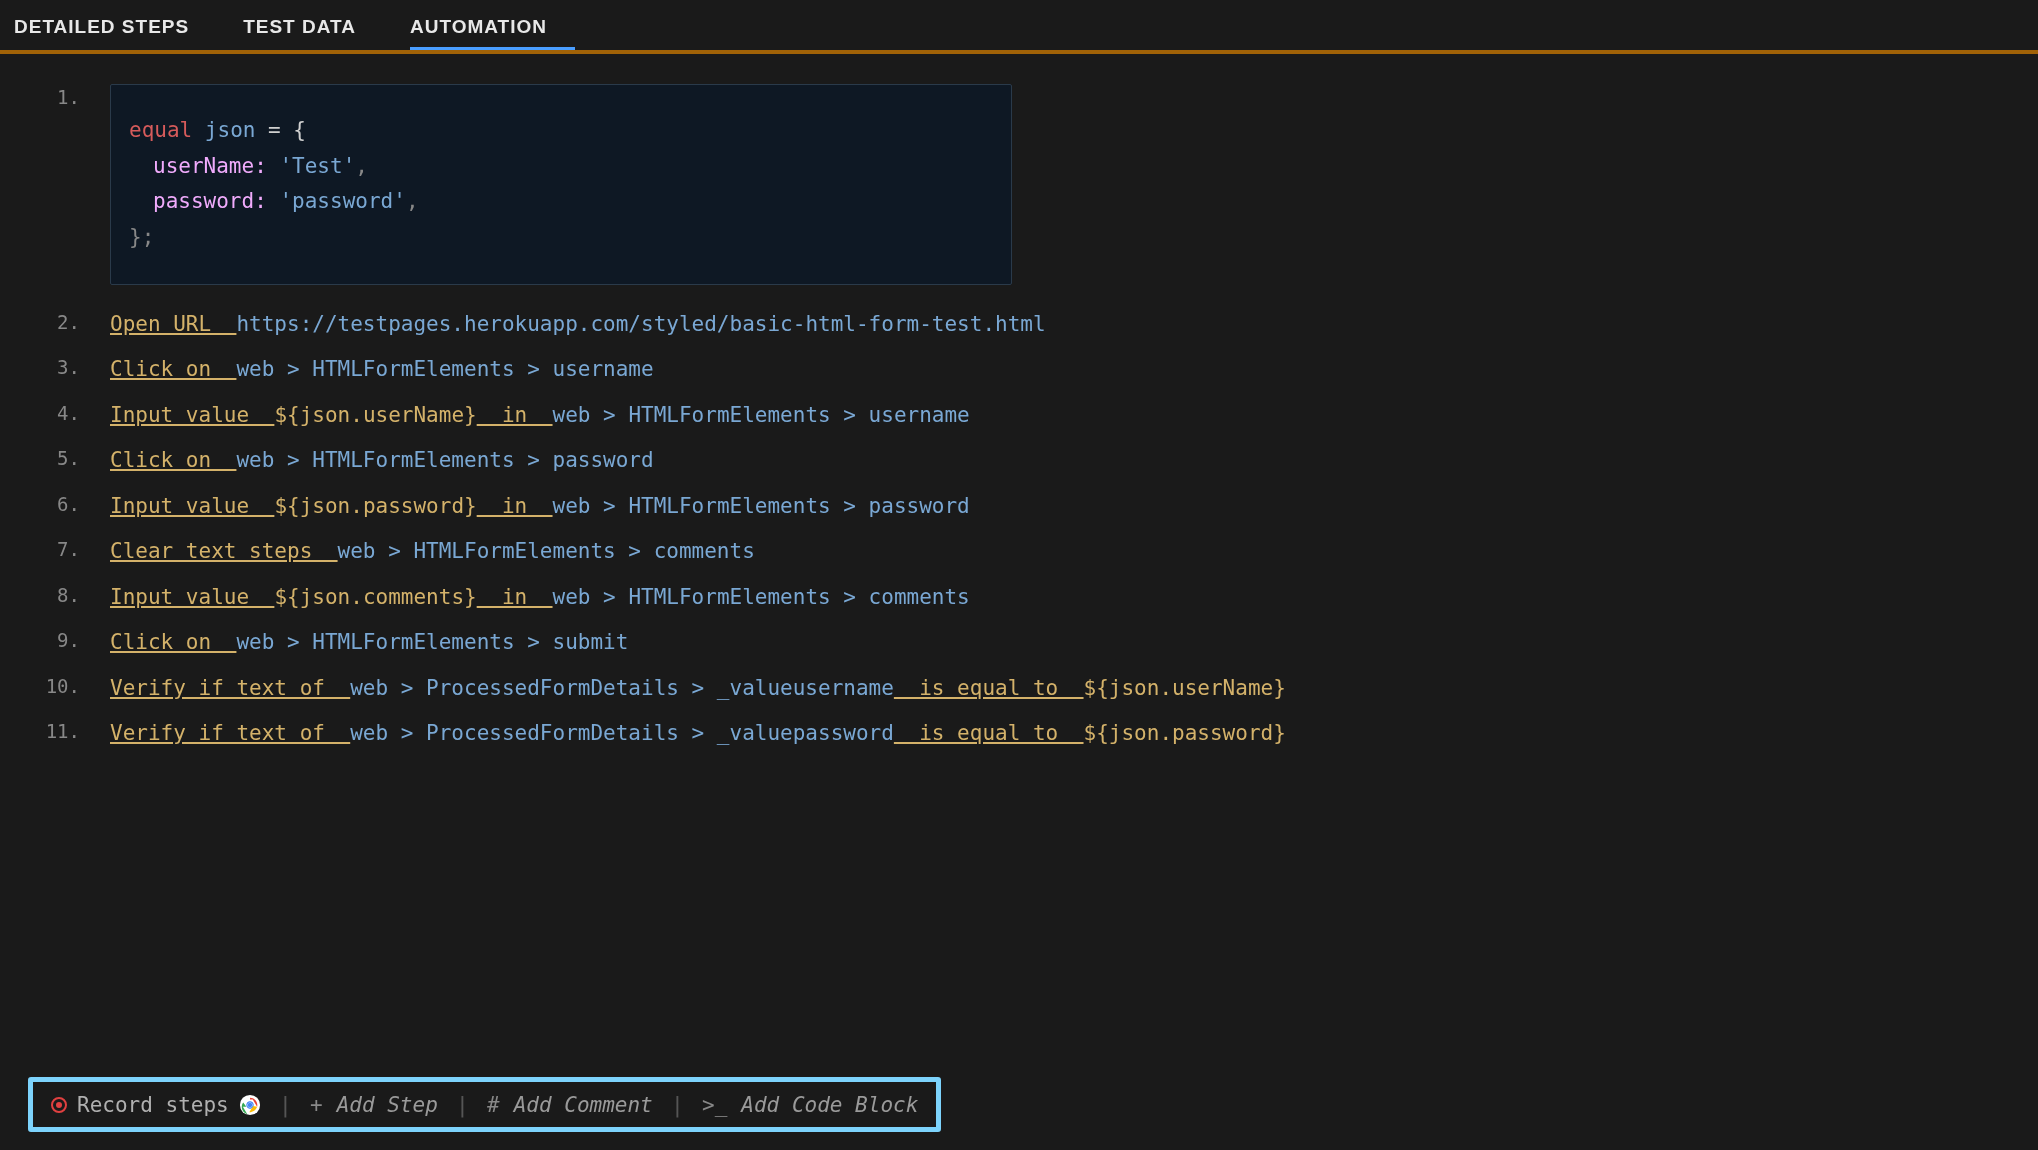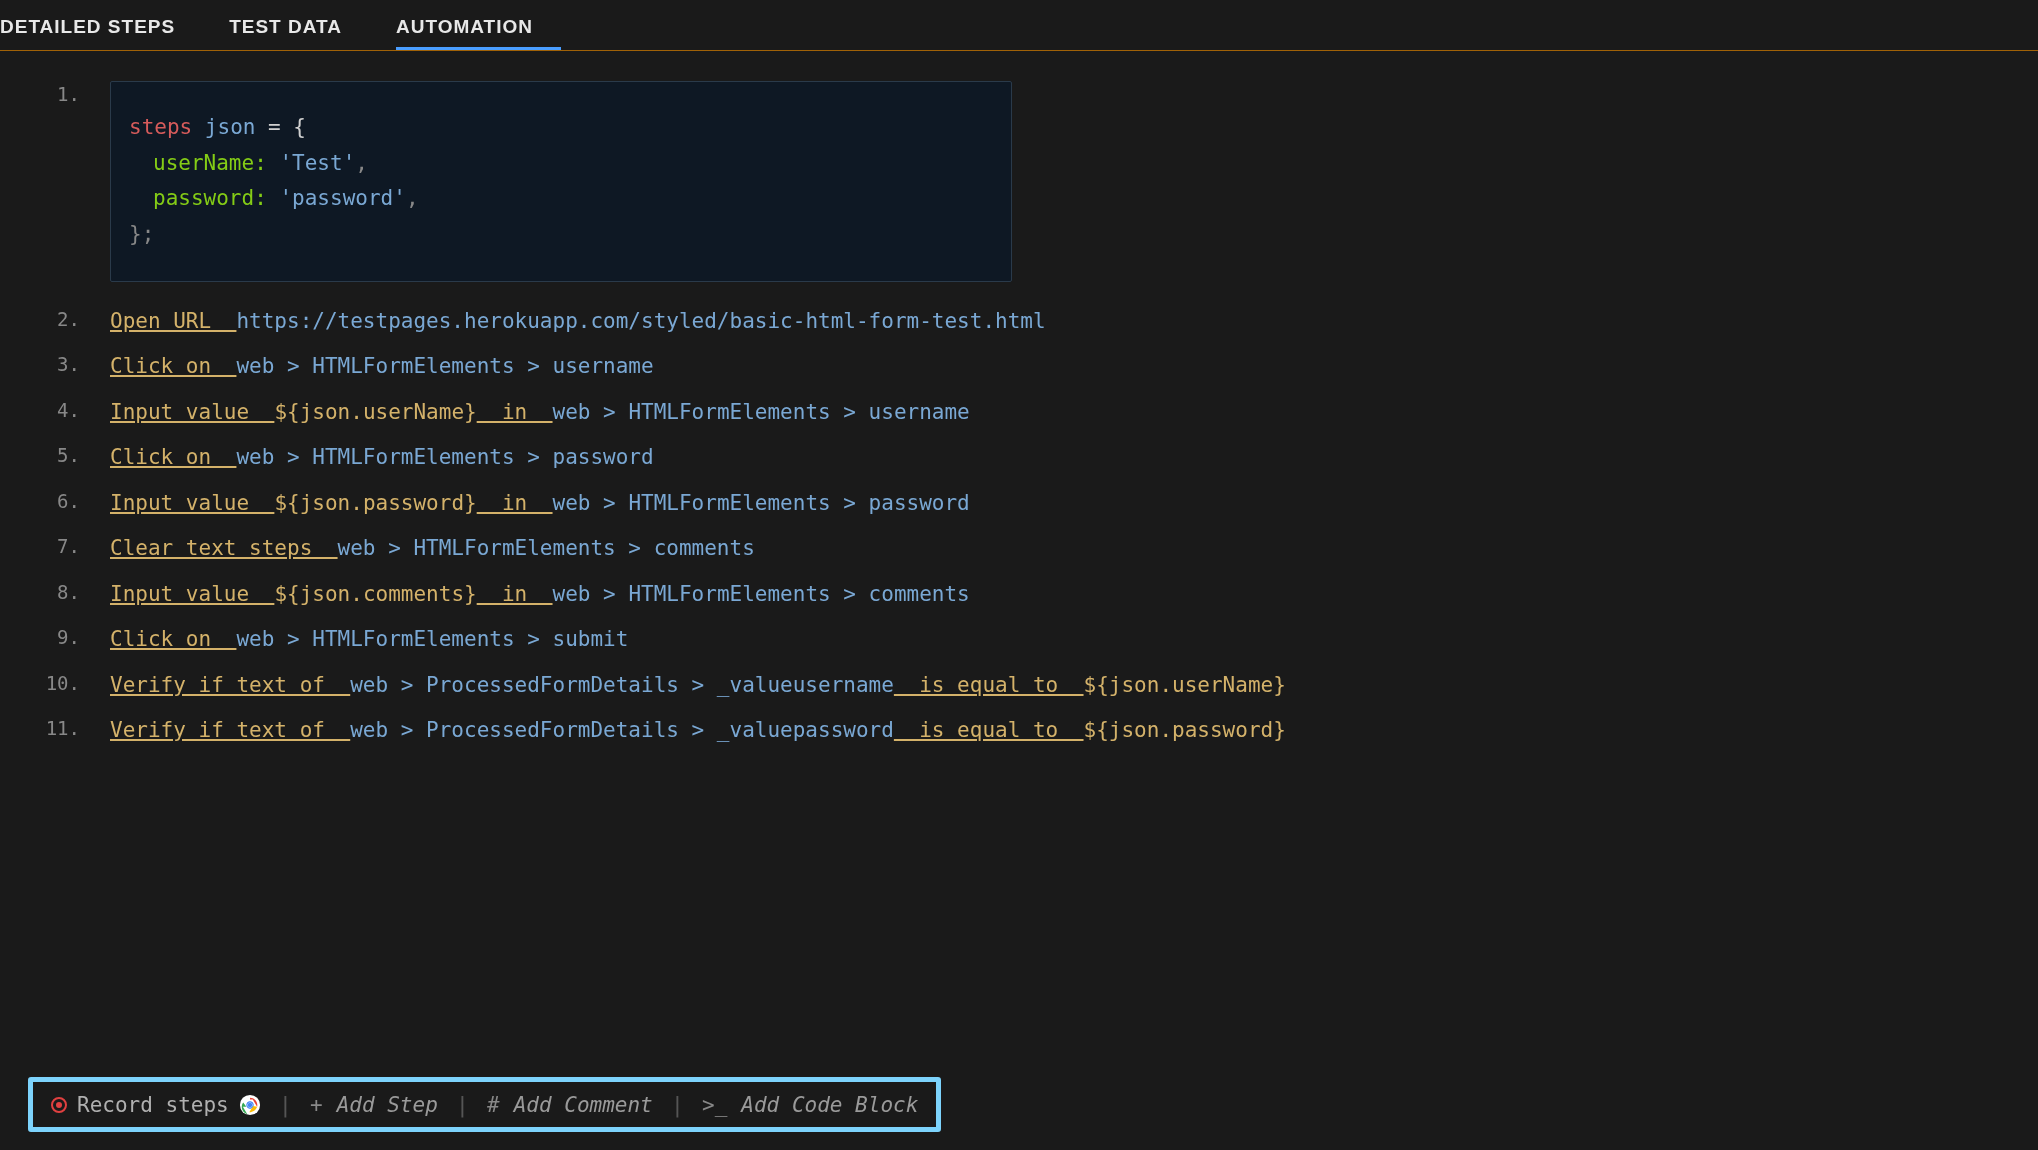--- a/index.html
+++ b/index.html
@@ -7,21 +7,22 @@
   background: #1a1a1a;
   color: #d0d0d0;
   font-family: 'Menlo', 'Monaco', 'Consolas', monospace;
   font-size: 19px;
   width: 2038px;
   height: 1150px;
   overflow: hidden;
 }
 .tabs {
   display: flex;
-  border-bottom: 1px solid #a16207;
+  border-bottom: 4px solid #a16207;
+  padding-left: 14px;
 }
 .tab {
   padding: 16px 28px 12px 0;
   margin-right: 26px;
   font-weight: 600;
   letter-spacing: 1px;
   color: #e8e8e8;
   cursor: pointer;
   font-family: -apple-system, BlinkMacSystemFont, 'Segoe UI', sans-serif;
   font-size: 19px;
@@ -56,21 +57,21 @@
   border-radius: 2px;
   padding: 28px 18px;
   font-size: 21px;
   line-height: 1.7;
   margin-bottom: 10px;
   width: 902px;
 }
 .kw-const { color: #d65b5b; }
 .kw-var { color: #7aa8d4; }
 .kw-op { color: #d0d0d0; }
-.kw-prop { color: #84cc16; }
+.kw-prop { color: #f0abfc; }
 .kw-str { color: #7aa8d4; }
 .kw-punc { color: #888; }
 .indent1 { padding-left: 24px; }
 .step-line {
   font-size: 21px;
   line-height: 1.5;
   white-space: pre;
 }
 .cmd { color: #d4b26a; text-decoration: underline; }
 .path { color: #7aa8d4; }
@@ -137,21 +138,21 @@
   <div class="tab">TEST DATA</div>
   <div class="tab active">AUTOMATION</div>
 </div>
 
 <div class="content">
 
   <div class="step-row">
     <div class="step-num">1.</div>
     <div class="step-body">
       <div class="code-block">
-        <div><span class="kw-const">steps</span><span class="kw-var"> json</span><span class="kw-op"> = {</span></div>
+        <div><span class="kw-const">equal</span><span class="kw-var"> json</span><span class="kw-op"> = {</span></div>
         <div class="indent1"><span class="kw-prop">userName: </span><span class="kw-str">'Test'</span><span class="kw-punc">,</span></div>
         <div class="indent1"><span class="kw-prop">password: </span><span class="kw-str">'password'</span><span class="kw-punc">,</span></div>
         <div><span class="kw-punc">};</span></div>
       </div>
     </div>
   </div>
 
   <div class="step-row">
     <div class="step-num">2.</div>
     <div class="step-body step-line"><span class="cmd">Open URL  </span><span class="path">https://testpages.herokuapp.com/styled/basic-html-form-test.html</span></div>

